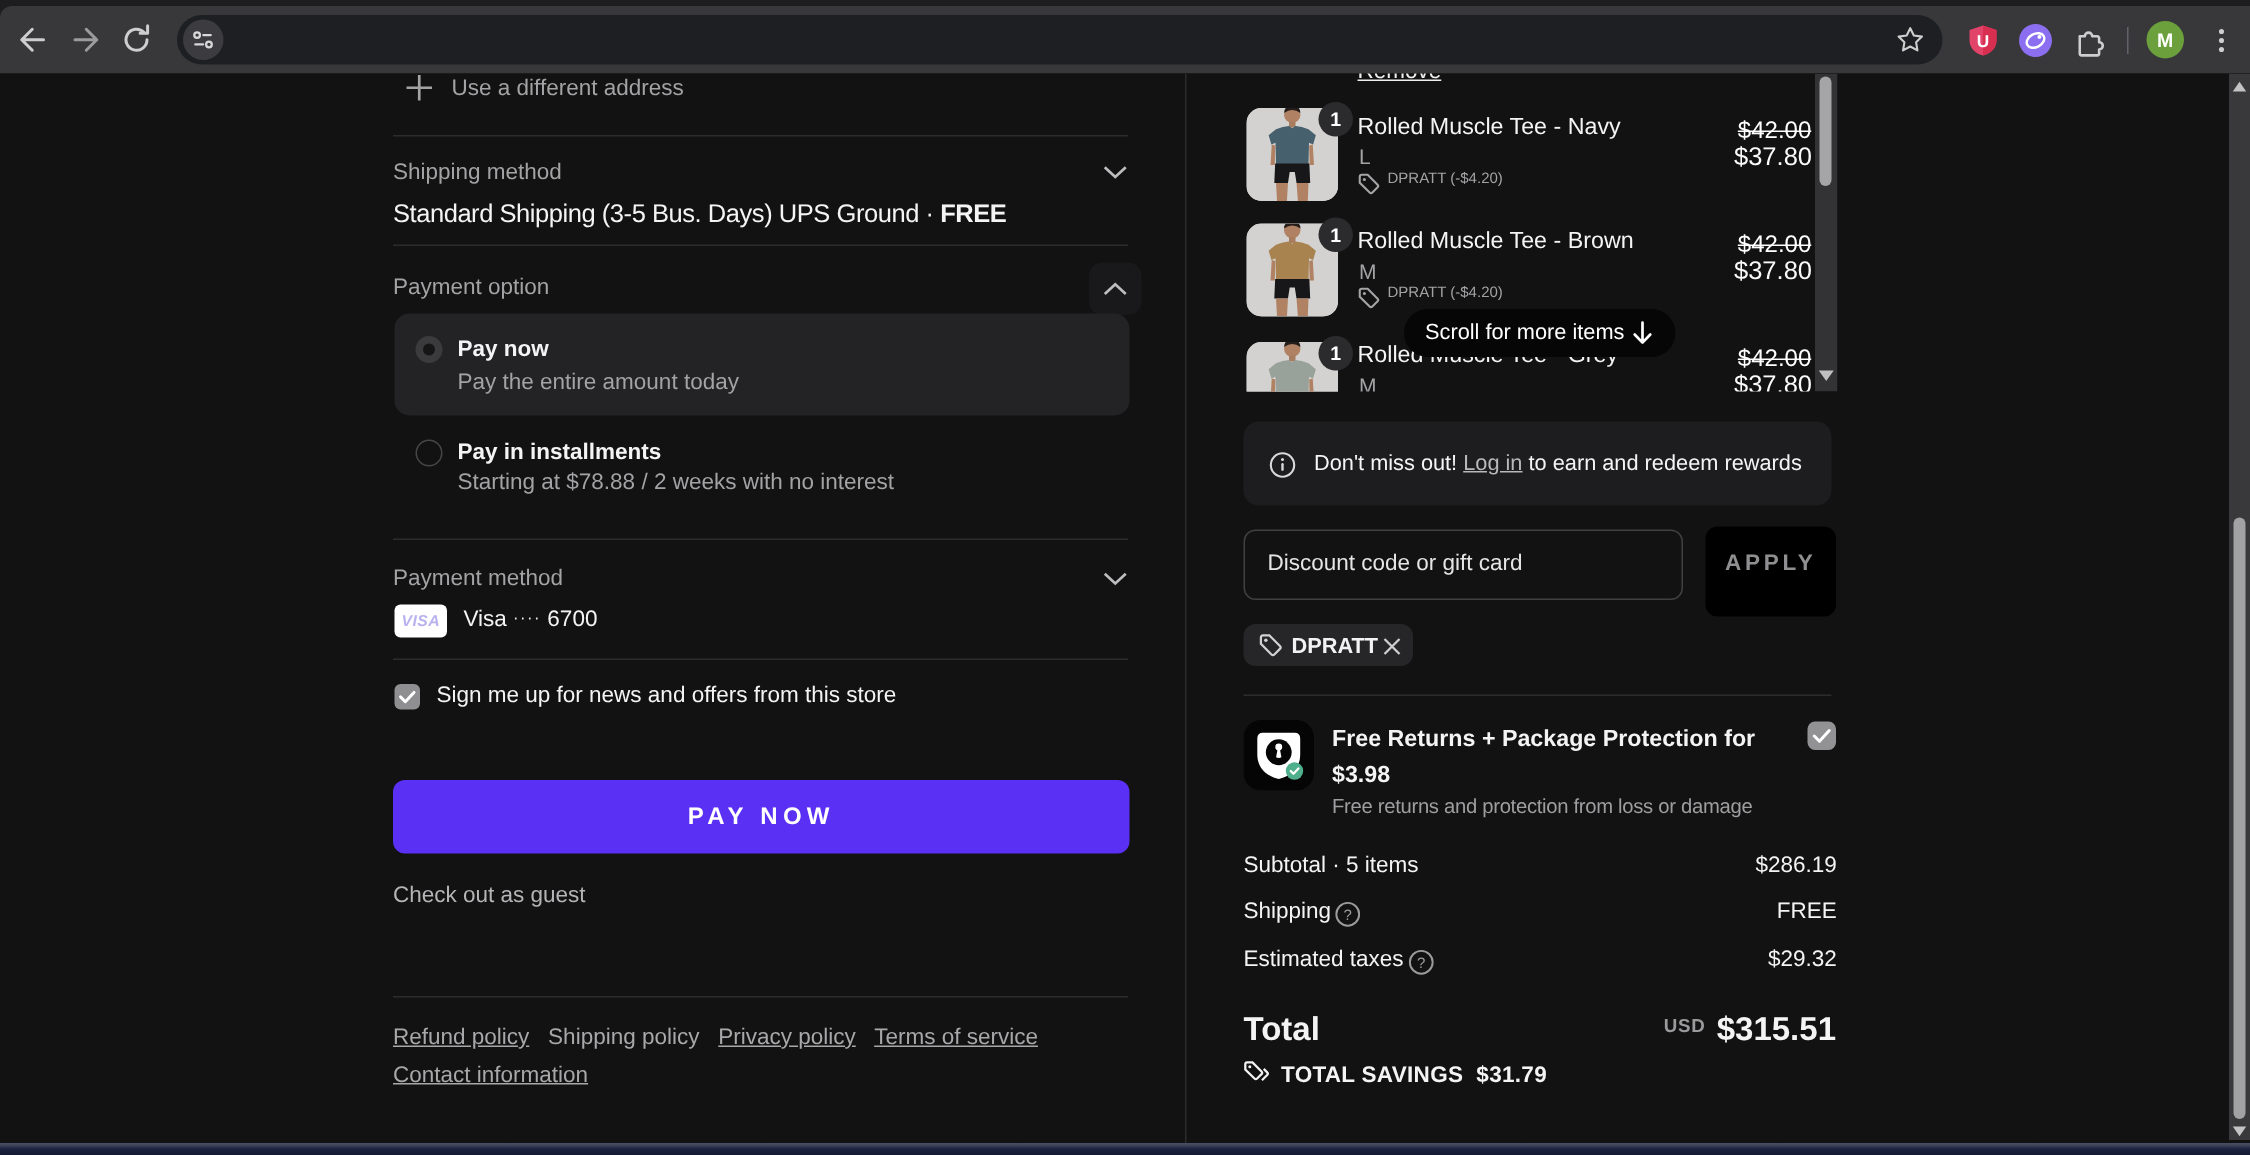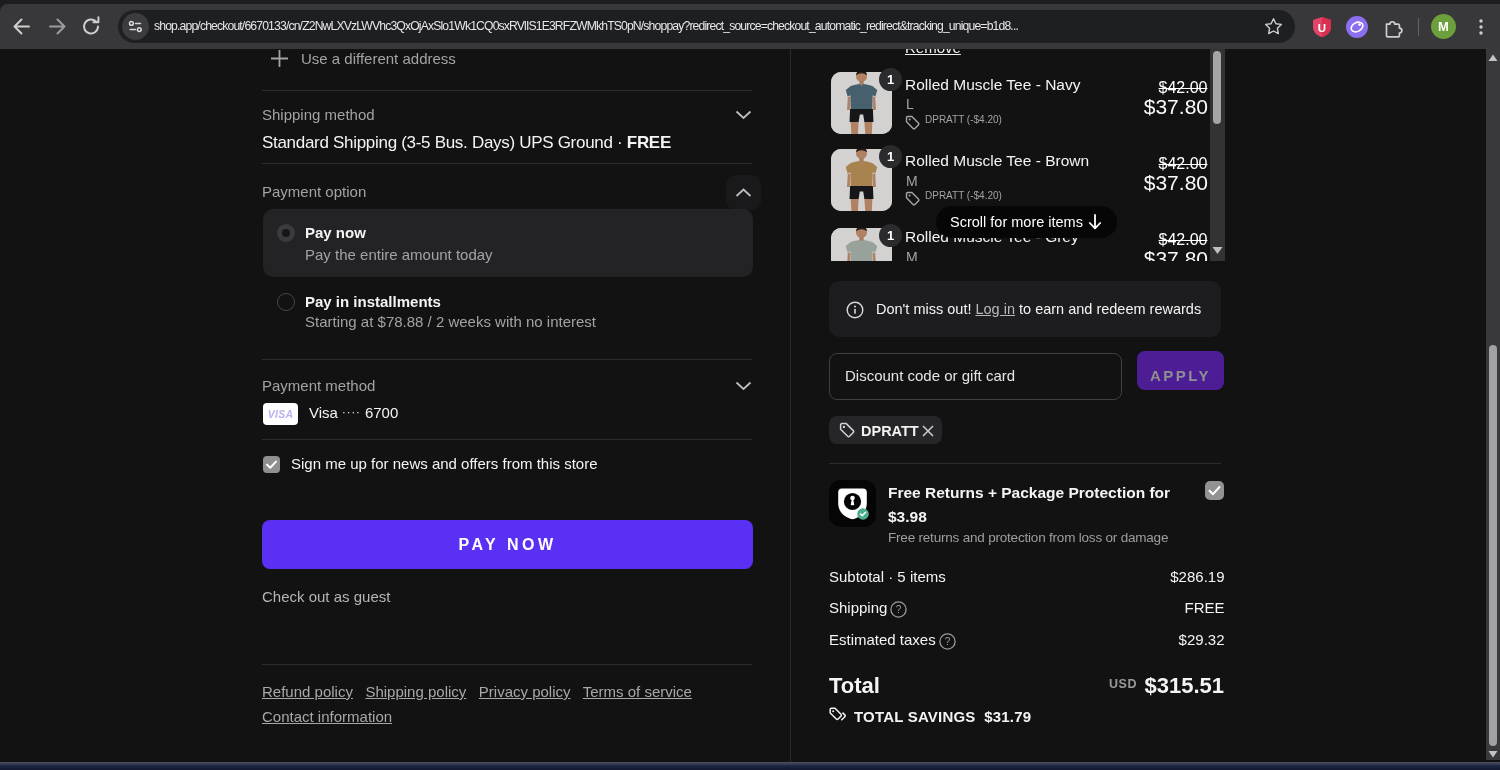--- a/index.html
+++ b/index.html
@@ -33,21 +33,21 @@
   
   .chev { stroke:#bdbdbf; stroke-width:1.8; fill:none; }
 
   
   .thumb { width:61px; height:62px; border-radius:10px; overflow:hidden; background:#d8d7d5; }
   .badge { width:23px; height:23px; border-radius:50%; background:#2b2b2d; color:#fff; font-size:13px; font-weight:bold; text-align:center; line-height:23px; }
   .tt { font-size:15.5px; }
   .sz { font-size:14px; }
   .dp { font-size:10px; }
   .strike { color:#ffffff; font-size:16px; text-decoration:line-through; }
-  .newp { color:#fafafa; font-size:21px; }
+  .newp { color:#fafafa; font-size:17px; }
   .trow { font-size:15px; }
 </style>
 </head>
 <body>
 
 <div id="chrome">
   <div id="toolbar">
 
     <svg class="navicon" style="left:10px" width="24" height="45" viewBox="0 0 24 45">
       <path d="M4.5 22.5 H19 M4.5 22.5 L11.5 15.5 M4.5 22.5 L11.5 29.5" stroke="#cecece" stroke-width="2" fill="none" stroke-linecap="round" stroke-linejoin="round"></path>
@@ -63,21 +63,20 @@
     </svg>
     <div id="urlbar">
       <div id="siteinfo">
         <svg width="15" height="15" viewBox="0 0 15 15">
           <circle cx="3.4" cy="4.4" r="1.9" stroke="#d8d8d8" stroke-width="1.5" fill="none"></circle>
           <line x1="7.5" y1="4.4" x2="12.5" y2="4.4" stroke="#d8d8d8" stroke-width="1.5" stroke-linecap="round"></line>
           <circle cx="11.3" cy="10.6" r="1.9" stroke="#d8d8d8" stroke-width="1.5" fill="none"></circle>
           <line x1="2.2" y1="10.6" x2="7.4" y2="10.6" stroke="#d8d8d8" stroke-width="1.5" stroke-linecap="round"></line>
         </svg>
       </div>
-      <div id="urltext">shop.app/checkout/6670133/cn/Z2NwLXVzLWVhc3QxOjAxSlo1Wk1CQ0sxRVlIS1E3RFZWMkhTS0pN/shoppay?redirect_source=checkout_automatic_redirect&amp;tracking_unique=b1d8...</div>
 
       <svg class="abs" style="right:12px; top:7px" width="19" height="19" viewBox="0 0 19 19">
         <path d="M9.5 1.8 L11.9 6.7 L17.3 7.4 L13.4 11.2 L14.3 16.6 L9.5 14 L4.7 16.6 L5.6 11.2 L1.7 7.4 L7.1 6.7 Z" stroke="#cecece" stroke-width="1.4" fill="none" stroke-linejoin="round"></path>
       </svg>
     </div>
 
     <svg class="abs" style="left:1311px; top:12px" width="22" height="22" viewBox="0 0 22 22">
       <path d="M11 1 L20 4 V11 C20 16.5 15.5 20 11 21 C6.5 20 2 16.5 2 11 V4 Z" fill="#e24368"></path>
       <path d="M11 1 L20 4 V11 C20 16.5 15.5 20 11 21 Z" fill="#d82e50"></path>
       <text x="11" y="15.5" text-anchor="middle" font-family="Liberation Sans" font-size="11.5" font-weight="bold" fill="#ffffff">U</text>
@@ -162,21 +161,21 @@
     <div class="abs white" style="left:291px; top:406px; font-size:15px;">Sign me up for news and offers from this store</div>
 
     <div class="abs" style="left:262px; top:471px; width:491px; height:49px; background:#5a31f4; border-radius:8px; text-align:center;">
       <span style="color:#ffffff; font-weight:bold; font-size:16px; letter-spacing:3.5px; line-height:49px;">PAY NOW</span>
     </div>
     <div class="abs" style="left:262px; top:539px; width:491px; text-align:left; color:#b5b5b7; font-size:15px;">Check out as guest</div>
 
     <div class="hr" style="left:262px; top:615px; width:490px;"></div>
 
     <div class="abs" style="left:262px; top:630px; width:490px; color:#a8a8aa; font-size:15px; line-height:25px;">
-      <span style="text-decoration:underline;">Refund policy</span>&nbsp;&nbsp; <span style="text-decoration:underline;">Shipping policy</span>&nbsp;&nbsp; <span style="text-decoration:underline;margin-top:48px;">Privacy policy</span>&nbsp;&nbsp; <span style="text-decoration:underline;">Terms of service</span><br>
+      <span style="text-decoration:underline;">Refund policy</span>&nbsp;&nbsp; <span style="">Shipping policy</span>&nbsp;&nbsp; <span style="text-decoration:underline;margin-top:48px;">Privacy policy</span>&nbsp;&nbsp; <span style="text-decoration:underline;">Terms of service</span><br>
       <span style="text-decoration:underline;">Contact information</span>
     </div>
   </div>
 
   <div class="abs" style="left:905px; top:-10px; height:18px; color:#f0f0f0; font-size:15px; text-decoration:underline;">Remove</div>
 
   <div id="items" class="abs" style="left:791px; top:0; width:434px; height:212px; overflow:hidden;">
 
     <div class="abs thumb" style="left:40px; top:23px;">
       <svg width="61" height="62" viewBox="0 0 61 62">
@@ -265,21 +264,21 @@
   <div class="abs" style="left:829px; top:232px; width:392px; height:56px; background:#1d1d1f; border-radius:10px;"></div>
   <svg class="abs" style="left:846px; top:252px" width="18" height="18" viewBox="0 0 18 18">
     <circle cx="9" cy="9" r="7.8" stroke="#d9d9db" stroke-width="1.4" fill="none"></circle>
     <circle cx="9" cy="5.4" r="1" fill="#d9d9db"></circle>
     <rect x="8.2" y="7.7" width="1.6" height="5.2" rx="0.8" fill="#d9d9db"></rect>
   </svg>
   <div class="abs white" style="left:876px; top:252px; font-size:14.5px;">Don't miss out! <span style="color:#b9b9bb; text-decoration:underline;">Log in</span> to earn and redeem rewards</div>
 
   <div class="abs" style="left:829px; top:304px; width:293px; height:47px; border:1px solid #404043; border-radius:8px;"></div>
   <div class="abs" style="left:845px; top:318px; color:#e5e5e5; font-size:15px;">Discount code or gift card</div>
-  <div class="abs" style="left:1137px; top:302px; width:87px; height:39px; background:#4c1d95; border-radius:8px; text-align:center;">
+  <div class="abs" style="left:1137px; top:302px; width:87px; height:60px; background:#000000; border-radius:8px; text-align:center;">
     <span style="color:#8f8f91; font-weight:bold; font-size:15px; letter-spacing:2.5px; line-height:49px;">APPLY</span>
   </div>
 
   <div class="abs" style="left:829px; top:367px; width:113px; height:28px; background:#262628; border-radius:8px;"></div>
   <svg class="abs" style="left:839px; top:373px" width="16" height="16" viewBox="0 0 15 15">
       <path d="M1.5 2.8 Q1.5 1.5 2.8 1.5 L6.8 1.5 L13.4 8.1 Q14.3 9 13.4 9.9 L9.9 13.4 Q9 14.3 8.1 13.4 L1.5 6.8 Z" stroke="#d2d2d4" stroke-width="1.4" fill="none"></path>
       <circle cx="4.6" cy="4.6" r="1.1" fill="#d2d2d4"></circle>
     </svg>
   <div class="abs" style="left:861px; top:374px; color:#f2f2f3; font-size:14.5px; font-weight:bold;">DPRATT</div>
   <svg class="abs" style="left:922px; top:376px" width="12" height="12" viewBox="0 0 12 12">

